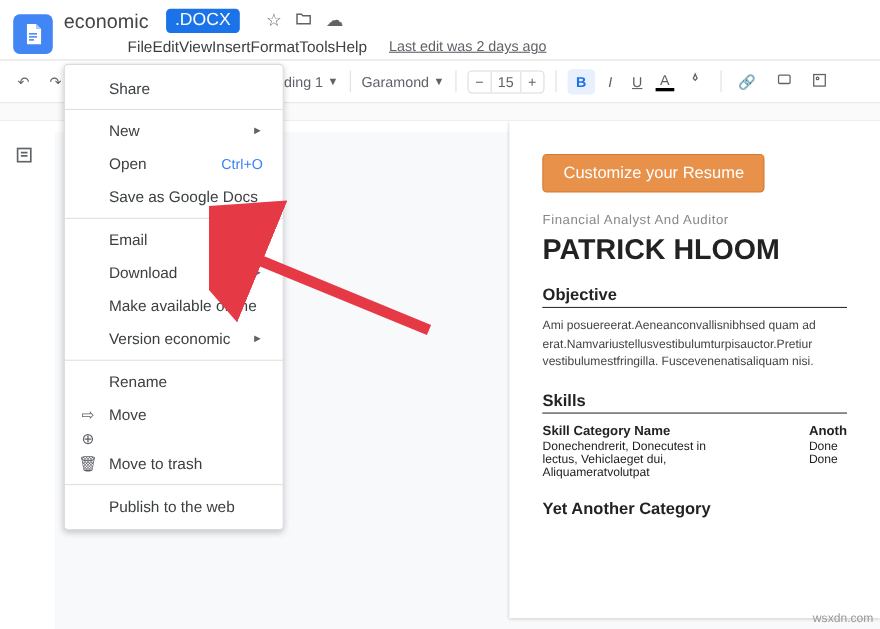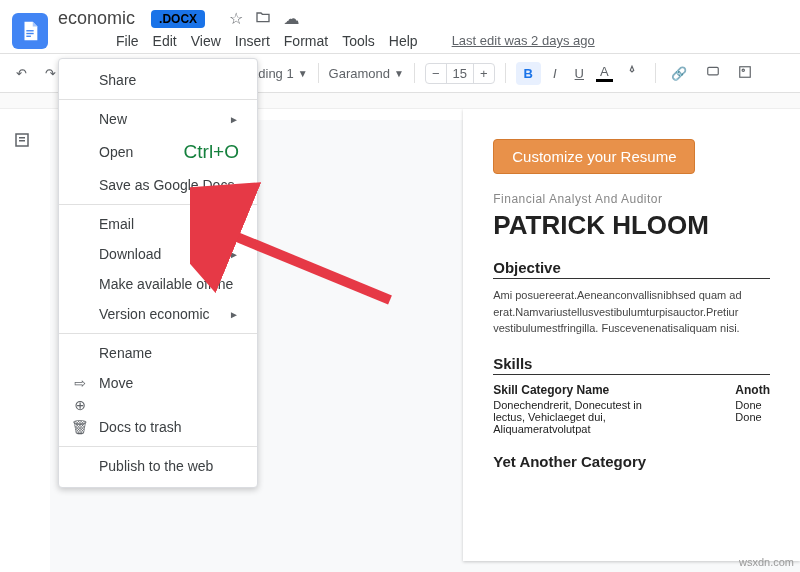--- a/index.html
+++ b/index.html
@@ -2,24 +2,24 @@
 <html><head>
 <meta charset="utf-8">
 <style>
 * { margin:0; padding:0; box-sizing:border-box; font-family:Arial,sans-serif; }
 body { width:800px; height:572px; overflow:hidden; background:#fff; position:relative; }
 .header { display:flex; align-items:center; padding:8px 12px 0; }
 .logo { width:36px; height:36px; background:#4285f4; border-radius:6px; margin-right:10px; display:flex; align-items:center; justify-content:center; }
 .logo svg { width:22px; height:28px; }
 .title-row { display:flex; align-items:center; gap:16px; }
 .doc-title { font-size:18px; color:#444; }
-.badge { background:#1a73e8; color:#000000; font-size:12px; font-weight:bold; padding:2px 8px; border-radius:4px; }
+.badge { background:#1a73e8; color:#ffffff; font-size:16px; font-weight:normal; padding:2px 8px; border-radius:4px; }
 .hicons { display:flex; gap:12px; margin-left:8px; color:#5f6368; }
 .hicons span { cursor:pointer; }
-.menubar { display:flex; gap:14px; padding:4px 58px; font-size:14px; color:#3c4043; }
+.menubar { display:flex; padding:4px 58px; font-size:14px; color:#3c4043; }
 .menubar .mi { cursor:pointer; }
 .menubar .mi.active { font-weight:normal; }
 .last-edit { color:#5f6368; text-decoration:underline; margin-left:20px; font-size:13px; }
 .toolbar { display:flex; align-items:center; height:40px; border-top:1px solid #e0e0e0; border-bottom:1px solid #e0e0e0; padding:0 10px; gap:6px; font-size:13px; color:#5f6368; }
 .toolbar .tb { padding:4px 6px; cursor:pointer; }
 .toolbar .sep { width:1px; height:20px; background:#e0e0e0; margin:0 4px; }
 .style-sel { display:flex; align-items:center; gap:4px; }
 .font-size { display:flex; align-items:center; border:1px solid #dadce0; border-radius:4px; }
 .font-size span { padding:2px 6px; }
 .bold-btn { background:#e8f0fe; color:#1a73e8; font-weight:bold; padding:4px 8px; border-radius:4px; }
@@ -33,21 +33,21 @@
 .resume-btn { background:#e8914a; color:#fff; padding:8px 18px; border:1px solid #d47a30; border-radius:4px; font-size:15px; display:inline-block; }
 .subtitle { font-size:12px; color:#888; margin-top:18px; letter-spacing:0.5px; }
 .resume-name { font-size:26px; font-weight:bold; margin-top:4px; }
 .section-h { font-size:15px; font-weight:bold; border-bottom:1px solid #333; padding-bottom:2px; margin-top:18px; margin-bottom:8px; }
 .body-text { font-size:11px; color:#444; line-height:1.5; }
 .skills-row { display:flex; gap:60px; }
 .skill-col { font-size:11px; }
 .skill-name { font-weight:bold; font-size:12px; margin-bottom:2px; }
 .dropdown { position:absolute; left:58px; top:58px; width:200px; background:#fff; border:1px solid #dadce0; box-shadow:0 2px 6px rgba(0,0,0,0.2); border-radius:4px; padding:6px 0; z-index:100; }
 .dropdown .di { display:flex; align-items:center; padding:7px 18px 7px 40px; font-size:14px; color:#3c4043; cursor:pointer; position:relative; }
-.dropdown .di .sc { margin-left:auto; color:#15803d; font-size:19px; }
+.dropdown .di .sc { margin-left:auto; color:#3b82f6; font-size:13px; }
 .dropdown .di .arrow { margin-left:auto; color:#5f6368; font-size:10px; }
 .dropdown hr { border:none; border-top:1px solid #e0e0e0; margin:4px 0; }
 .dropdown .di .dicon { position:absolute; left:12px; width:18px; text-align:center; color:#5f6368; }
 .red-arrow { position:absolute; left:190px; top:180px; z-index:200; pointer-events:none; }
 .watermark { position:absolute; right:6px; bottom:4px; font-size:11px; color:#999; z-index:300; }
 .canvas-bg { position:absolute; left:50px; right:0; top:120px; bottom:0; background:#f8f9fa; z-index:-1; }
 </style>
 </head>
 <body>
 
@@ -200,21 +200,21 @@
     </div>
   <div class="di">
       <span class="dicon">⇨</span>
       <span>Move</span>
     </div>
   <div class="di">
       <span class="dicon">⊕</span>
     </div>
   <div class="di">
       <span class="dicon">🗑</span>
-      <span>Docs to trash</span>
+      <span>Move to trash</span>
     </div>
   <hr>
   <div class="di">
       <span>Publish to the web</span>
     </div>
 </div>
 
 <svg class="red-arrow" width="220" height="130">
   <defs>
       <marker id="ah" markerWidth="12" markerHeight="12" refX="2" refY="6" orient="auto">

